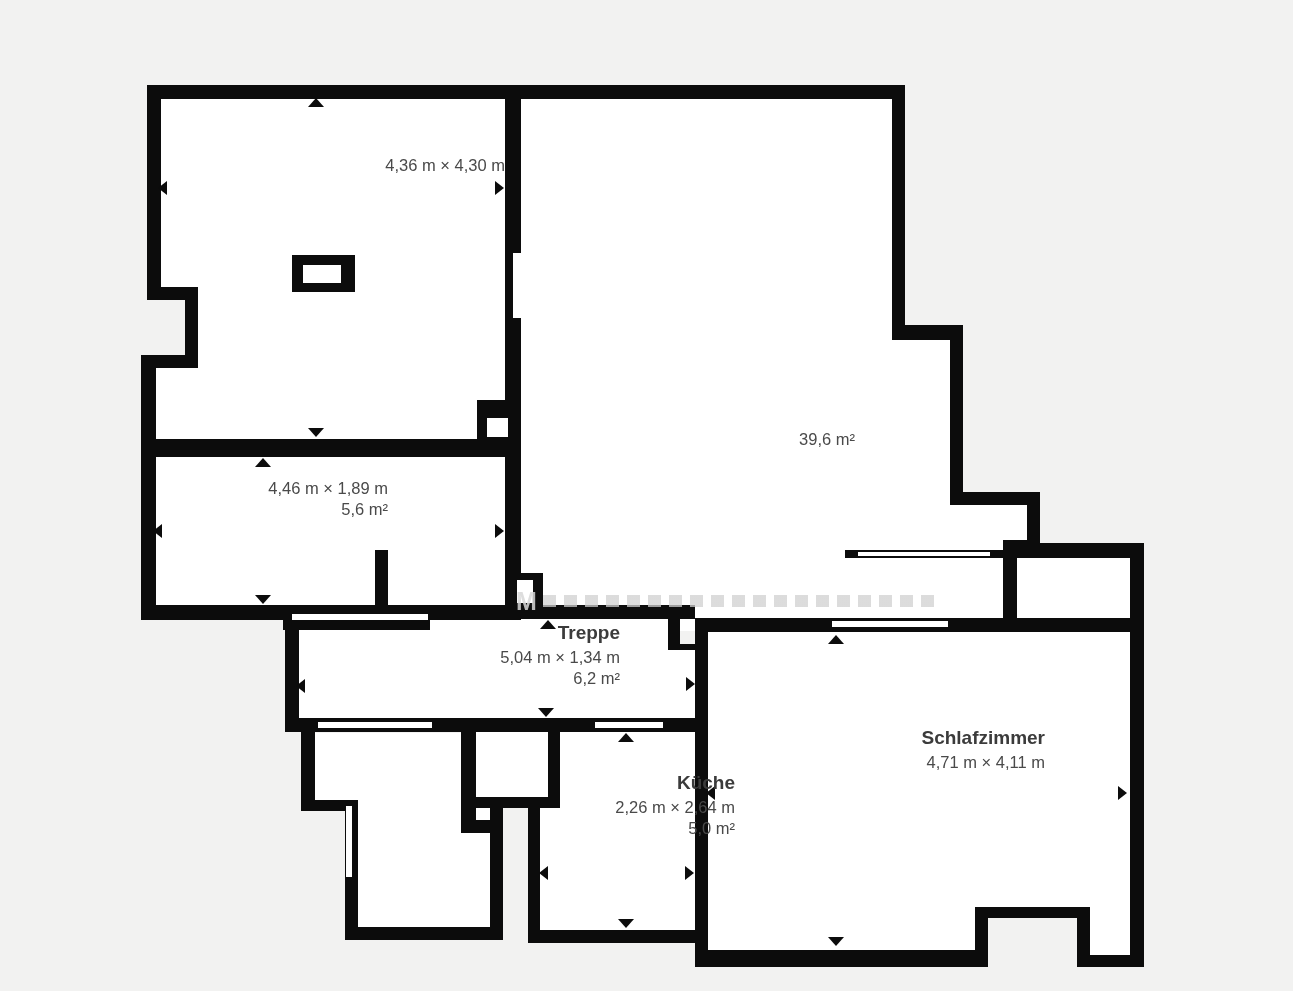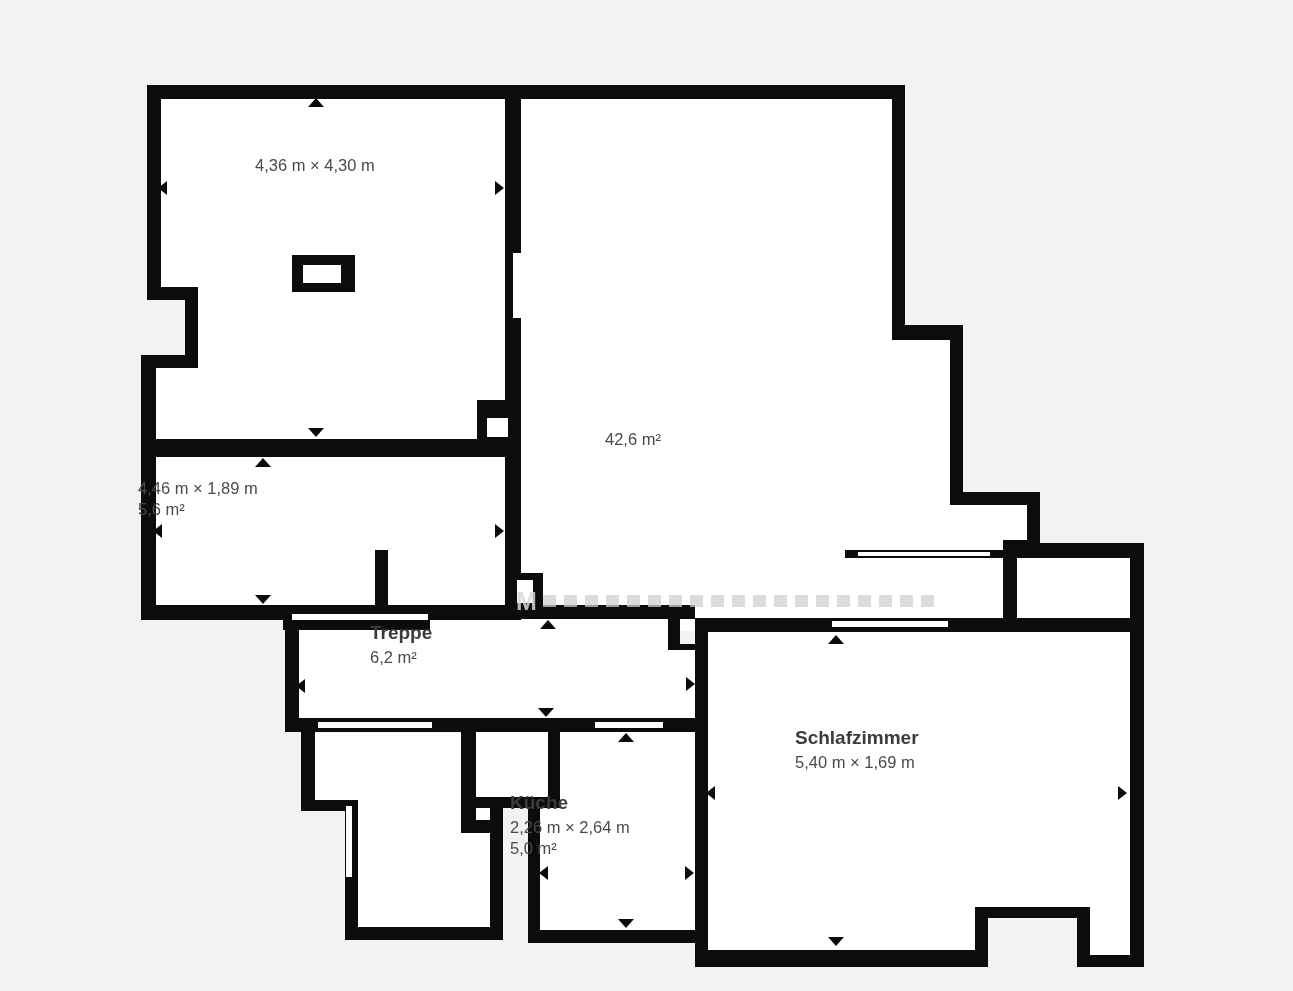--- a/index.html
+++ b/index.html
@@ -8,21 +8,21 @@
   .f,.g,.w,.s,.p{position:absolute;display:block}
   .f{background:#ffffff;z-index:1}
   .g{background:#f2f2f1;z-index:2}
   .w{background:#0c0c0c;z-index:3}
   .s{background:#ffffff;z-index:4}
   .a{position:absolute;width:0;height:0;border-style:solid;z-index:5}
   .up{border-width:0 8px 9px 8px;border-color:transparent transparent #0c0c0c transparent}
   .down{border-width:9px 8px 0 8px;border-color:#0c0c0c transparent transparent transparent}
   .left{border-width:7px 9px 7px 0;border-color:transparent #0c0c0c transparent transparent}
   .right{border-width:7px 0 7px 9px;border-color:transparent transparent transparent #0c0c0c}
-  .lbl{position:absolute;text-align:left;z-index:6;color:#4a4a4a}
+  .lbl{position:absolute;text-align:right;z-index:6;color:#4a4a4a}
   .lbl .nm{font-weight:bold;font-size:19px;line-height:24px;color:#3b3b3b;margin-bottom:2px}
   .lbl .dm,.lbl .ar{font-size:16.5px;line-height:21px;color:#4a4a4a}
   .lbl div:empty{display:none}
   .watermark{position:absolute;left:516px;top:590px;height:22px;display:flex;align-items:center;z-index:7;pointer-events:none}
   .watermark .wm-letter{font-size:25px;font-weight:bold;color:rgba(215,215,215,0.85);line-height:22px}
   .watermark .wm-smudge{width:392px;height:12px;margin-left:6px;
     background:repeating-linear-gradient(90deg,rgba(208,208,208,0.75) 0 13px,rgba(208,208,208,0) 13px 21px)}
 </style>
 </head>
 <body>
@@ -129,36 +129,37 @@
   <span class="a down" style="left:618px;top:919px"></span>
   <span class="a left" style="left:539px;top:866px"></span>
   <span class="a right" style="left:685px;top:866px"></span>
 
   <div class="lbl" style="left:255px;top:155px;width:250px">
 
     <div class="dm">4,36 m × 4,30 m</div>
   </div>
   <div class="lbl" style="left:605px;top:429px;width:250px">
 
-    <div class="ar">42,6 m²</div>
+    <div class="ar">39,6 m²</div>
   </div>
   <div class="lbl" style="left:138px;top:478px;width:250px">
 
     <div class="dm">4,46 m × 1,89 m</div>
     <div class="ar">5,6 m²</div>
   </div>
   <div class="lbl" style="left:370px;top:621px;width:250px">
     <div class="nm">Treppe</div>
+    <div class="dm">5,04 m × 1,34 m</div>
     <div class="ar">6,2 m²</div>
   </div>
   <div class="lbl" style="left:795px;top:726px;width:250px">
     <div class="nm">Schlafzimmer</div>
-    <div class="dm">5,40 m × 1,69 m</div>
+    <div class="dm">4,71 m × 4,11 m</div>
   </div>
-  <div class="lbl" style="left:510px;top:791px;width:225px">
+  <div class="lbl" style="left:510px;top:771px;width:225px">
     <div class="nm">Küche</div>
     <div class="dm">2,26 m × 2,64 m</div>
     <div class="ar">5,0 m²</div>
   </div>
 
   <div class="watermark">
     <span class="wm-letter">M</span>
     <span class="wm-smudge"></span>
   </div>
 

